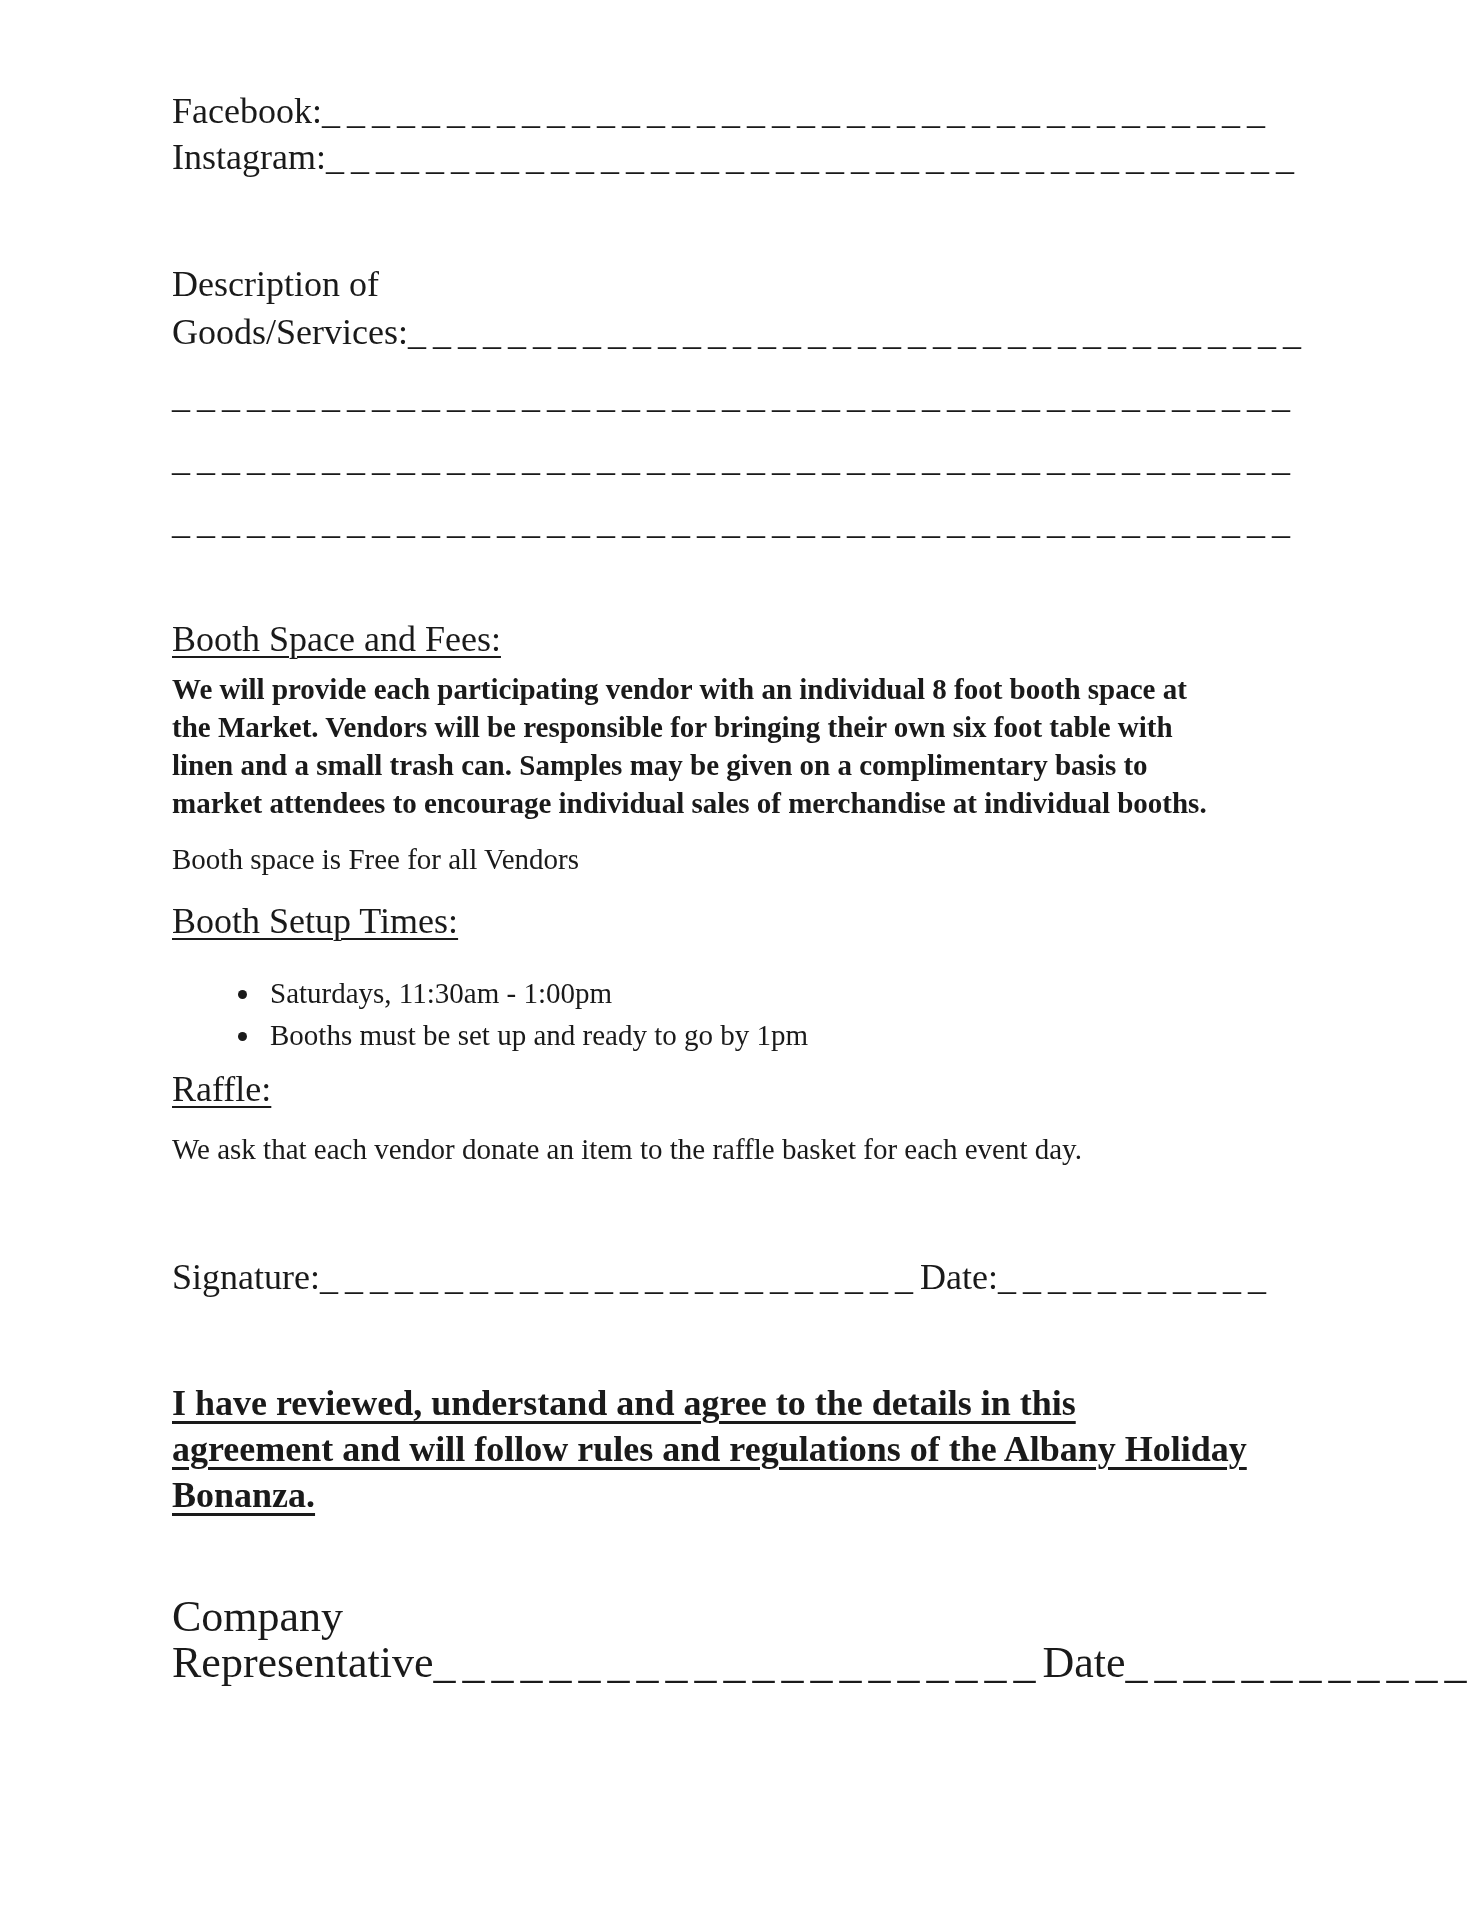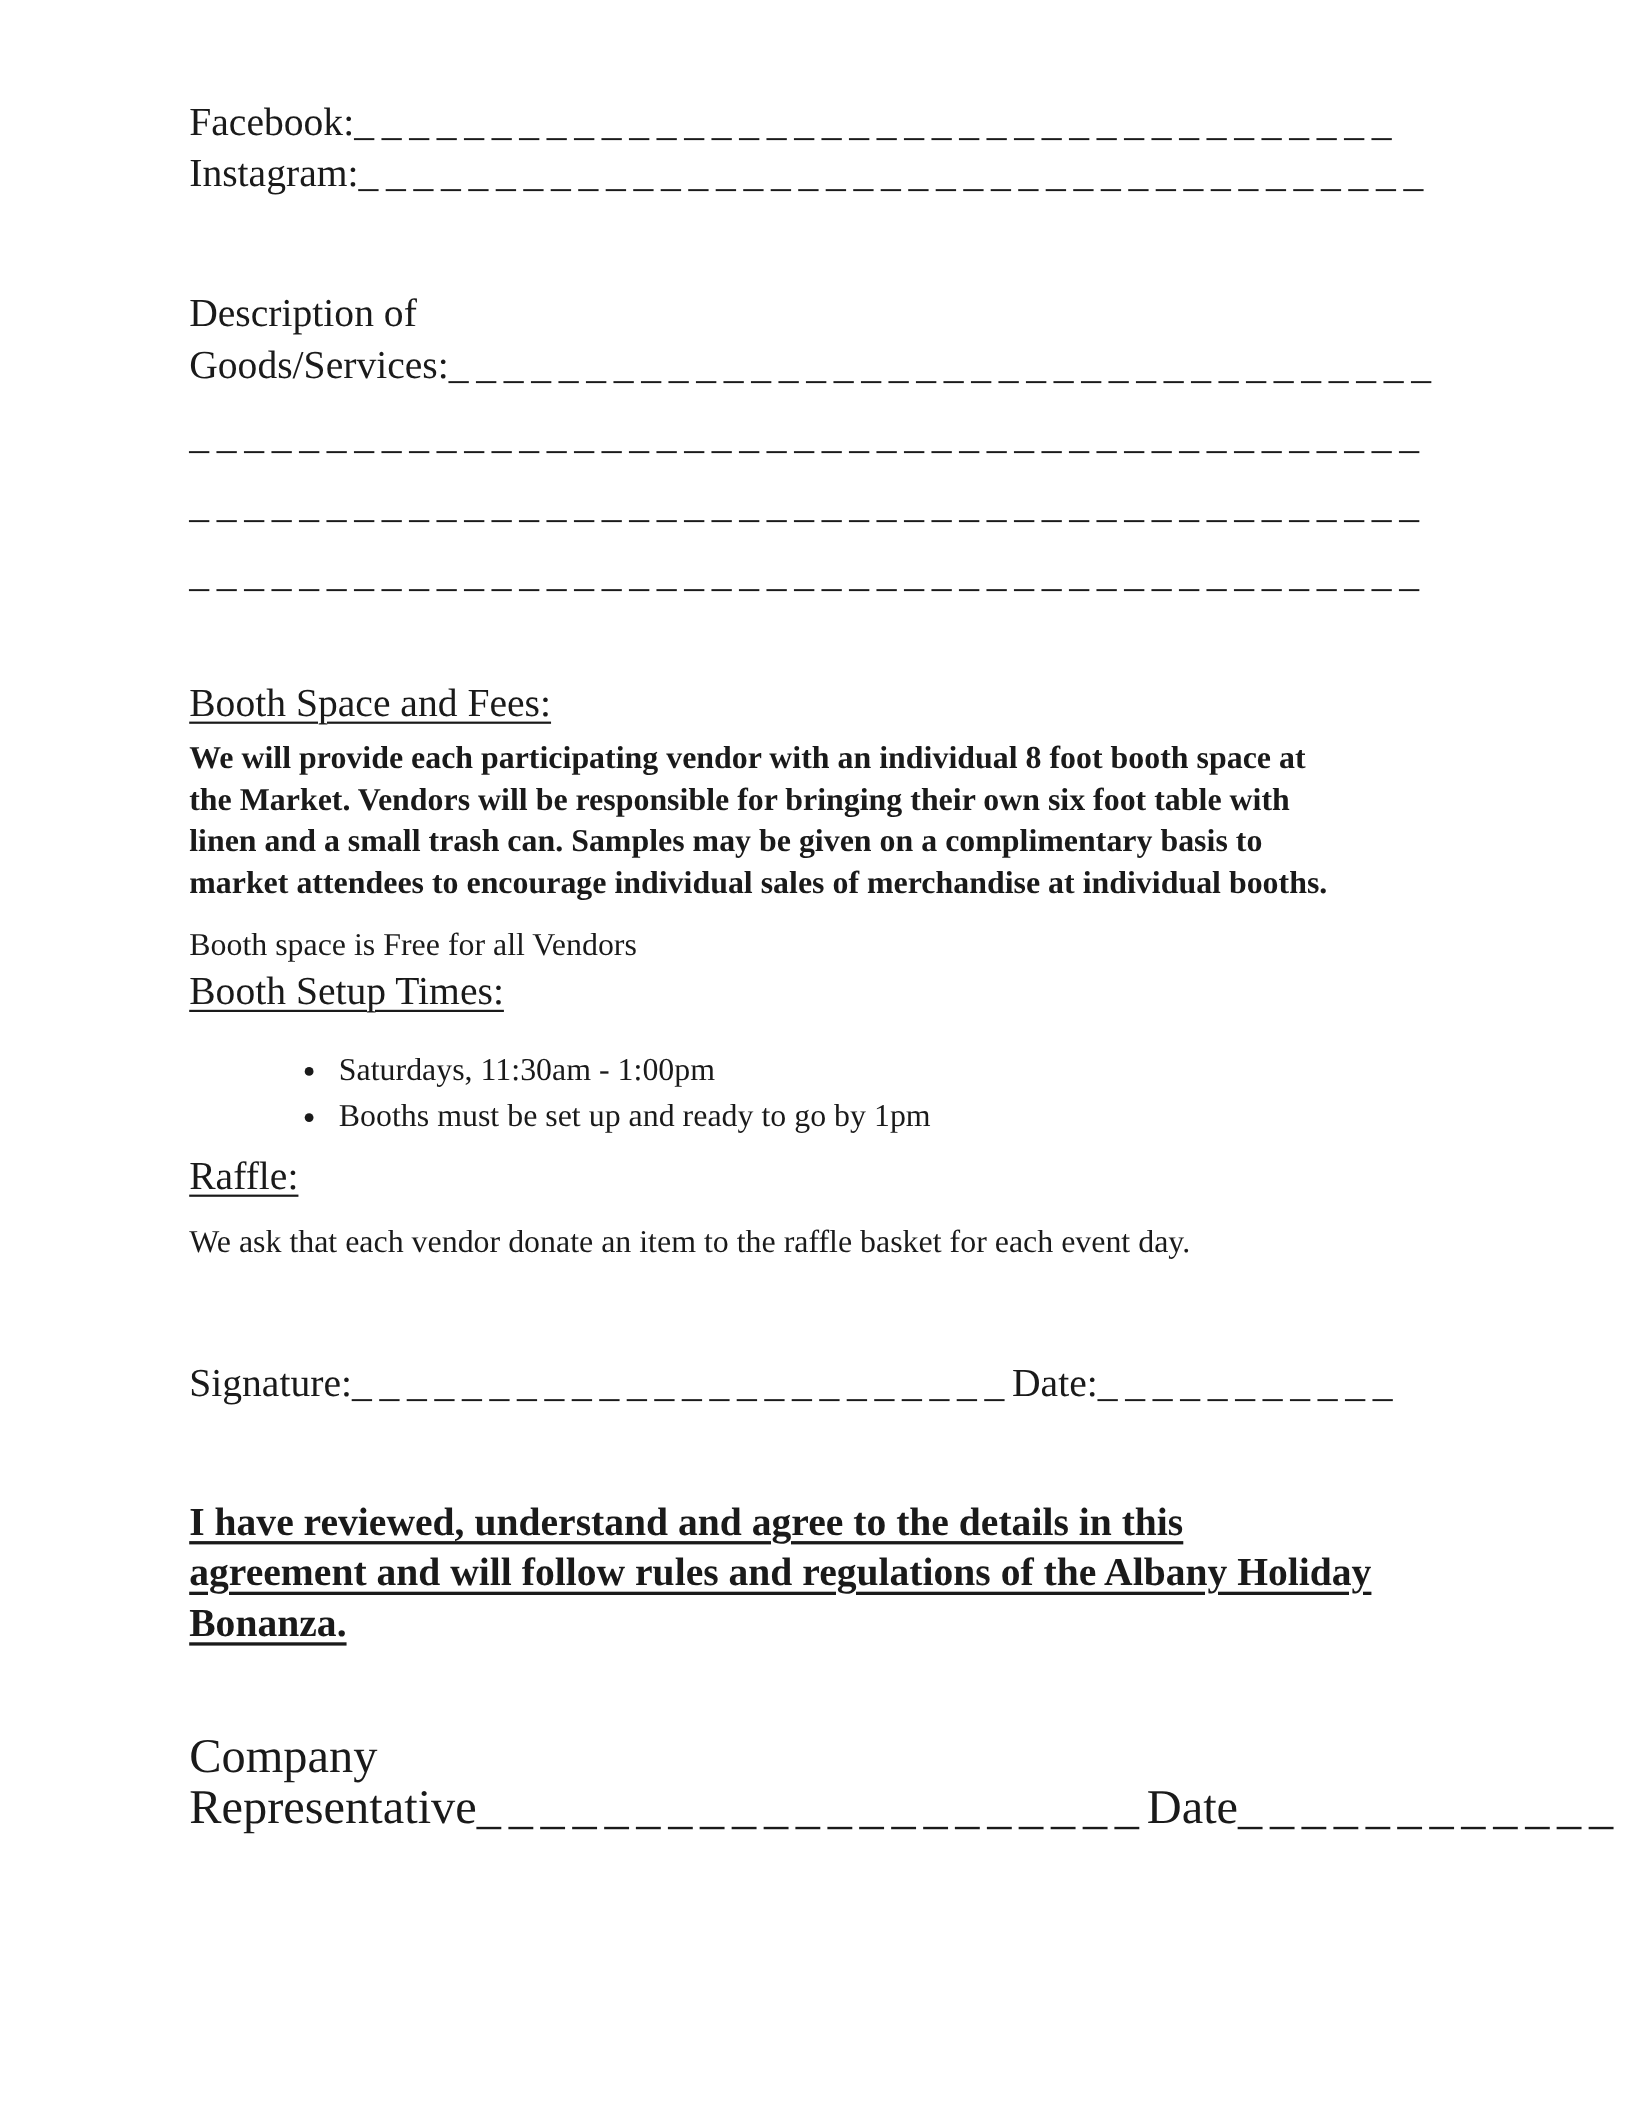--- a/index.html
+++ b/index.html
@@ -54,30 +54,30 @@
   }
   .h2-booth  { margin-bottom: 8px; }
   .h2-setup  { margin-bottom: 28px; }
   .h2-raffle { margin-bottom: 18px; }
 
   .body-text {
     font-size: 29px;
     line-height: 38px;
   }
   .para { margin-bottom: 18px; white-space: pre-line; font-weight: bold; }
-  .free { }
+  .free { margin-bottom: 20px; }
   .weask { margin-bottom: 86px; }
 
   ul.bullets {
     margin: 0 0 10px 0;
     padding-left: 90px;
     font-size: 29px;
     line-height: 42px;
   }
-  ul.bullets li { padding-left: 8px; margin-left: 38px; }
+  ul.bullets li { padding-left: 8px; }
   ul.bullets li::marker { color: #1a1a1a; }
 
   .sigrow {
     font-size: 36px;
     line-height: 46px;
     margin-bottom: 80px;
   }
 
   .agreement {
     font-size: 36px;

